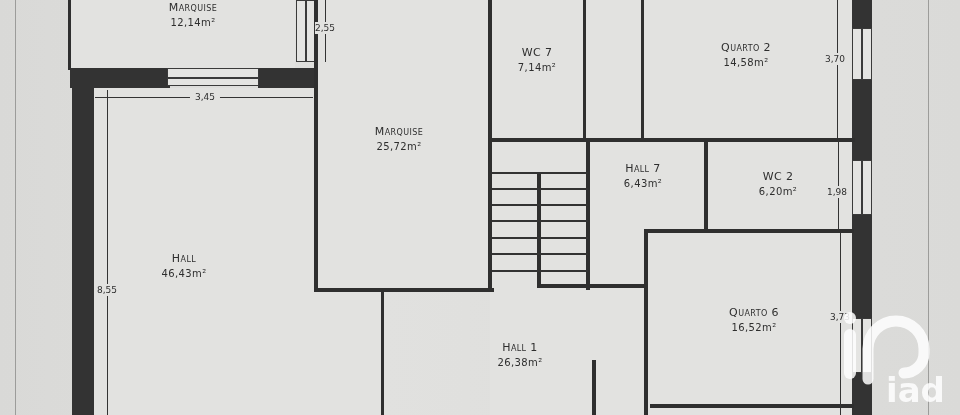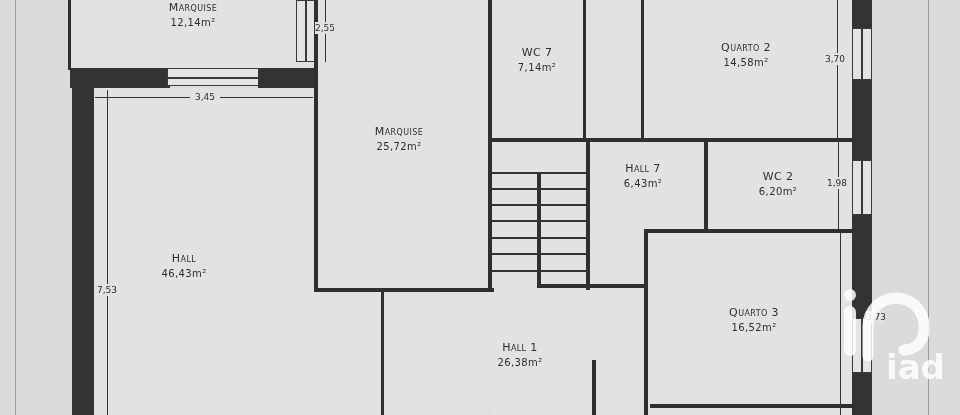--- a/index.html
+++ b/index.html
@@ -18,21 +18,21 @@
     .win { position: absolute; background: #e4e4e2; border: 1px solid #3a3a3a; box-sizing: border-box; }
     .win .bar { position: absolute; background: #3a3a3a; }
     .label { position: absolute; text-align: center; font-size: 10px; line-height: 15px;
       letter-spacing: 0.4px; transform: translateX(-50%); white-space: nowrap; }
     .label .name { display: block; font-variant: small-caps; font-size: 11px; }
     .label .area { display: block; }
     .dim { position: absolute; font-size: 9px; background: #e2e2e0; padding: 1px 0; transform: translate(-50%, -50%); white-space: nowrap; }
     .dimline-v { position: absolute; width: 1px; background: #333; }
     .dimline-h { position: absolute; height: 1px; background: #333; }
     .stair-step { position: absolute; height: 2px; background: #333; }
-    .watermark { position: absolute; left: 838px; top: 288px; width: 110px; height: 100px; opacity: 0.85; }
+    .watermark { position: absolute; left: 838px; top: 311px; width: 110px; height: 100px; opacity: 0.85; }
   </style>
 </head>
 <body>
 
 <div class="paper"></div>
 <div class="edge" style="left:15px"></div>
 <div class="edge" style="left:928px"></div>
 
 <div class="room" style="left:70px;top:0;width:225px;height:68px"></div>
 <div class="room" style="left:92px;top:88px;width:290px;height:327px"></div>
@@ -89,24 +89,24 @@
 
 <div class="dimline-v" style="left:325px;top:0;height:62px"></div>
 <div class="dimline-h" style="left:95px;top:97px;width:218px"></div>
 <div class="dimline-v" style="left:107px;top:90px;height:325px"></div>
 <div class="dimline-v" style="left:837px;top:0;height:138px"></div>
 <div class="dimline-v" style="left:838px;top:140px;height:90px"></div>
 <div class="dimline-v" style="left:840px;top:233px;height:182px"></div>
 
 <div class="dim" style="left:325px;top:28px">2,55</div>
 <div class="dim" style="left:205px;top:97px;padding:0 5px">3,45</div>
-<div class="dim" style="left:107px;top:290px">7,53</div>
+<div class="dim" style="left:107px;top:290px">8,55</div>
 <div class="dim" style="left:835px;top:59px">3,70</div>
-<div class="dim" style="left:837px;top:183px">1,98</div>
-<div class="dim" style="left:876px;top:317px">3,73</div>
+<div class="dim" style="left:837px;top:192px">1,98</div>
+<div class="dim" style="left:840px;top:317px">3,73</div>
 
 <div class="label" style="left:193px;top:0px">
   <span class="name">Marquise</span>
   <span class="area">12,14m²</span>
 </div>
 <div class="label" style="left:537px;top:45px">
   <span class="name">WC 7</span>
   <span class="area">7,14m²</span>
 </div>
 <div class="label" style="left:746px;top:40px">
@@ -123,21 +123,21 @@
 </div>
 <div class="label" style="left:778px;top:169px">
   <span class="name">WC 2</span>
   <span class="area">6,20m²</span>
 </div>
 <div class="label" style="left:184px;top:251px">
   <span class="name">Hall</span>
   <span class="area">46,43m²</span>
 </div>
 <div class="label" style="left:754px;top:305px">
-  <span class="name">Quarto 3</span>
+  <span class="name">Quarto 6</span>
   <span class="area">16,52m²</span>
 </div>
 <div class="label" style="left:520px;top:340px">
   <span class="name">Hall 1</span>
   <span class="area">26,38m²</span>
 </div>
 
 <div class="watermark">
   <svg width="110" height="100" viewBox="0 0 110 100">
     <circle cx="12" cy="7" r="6" fill="#ffffff"></circle>

